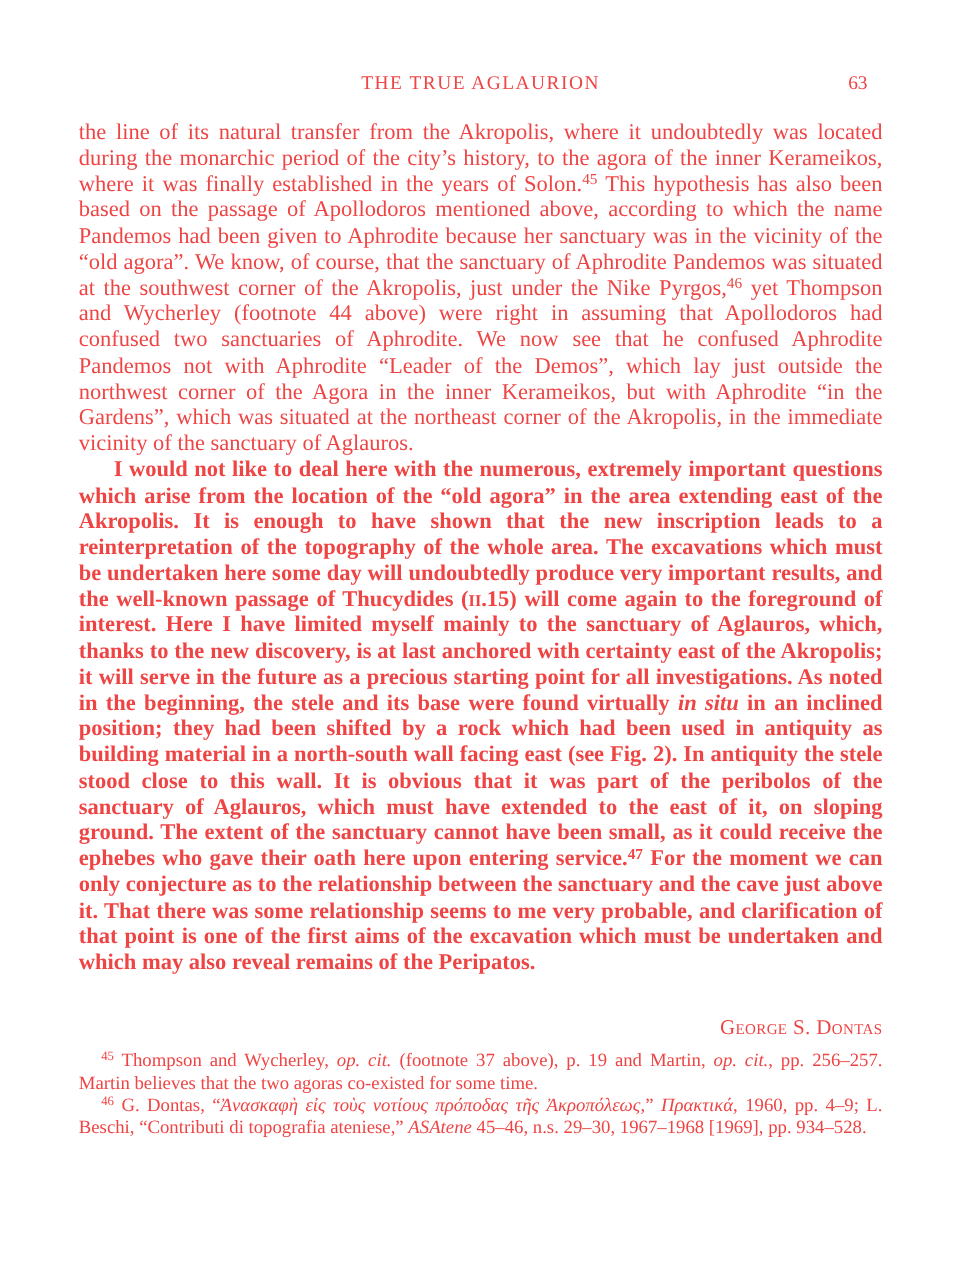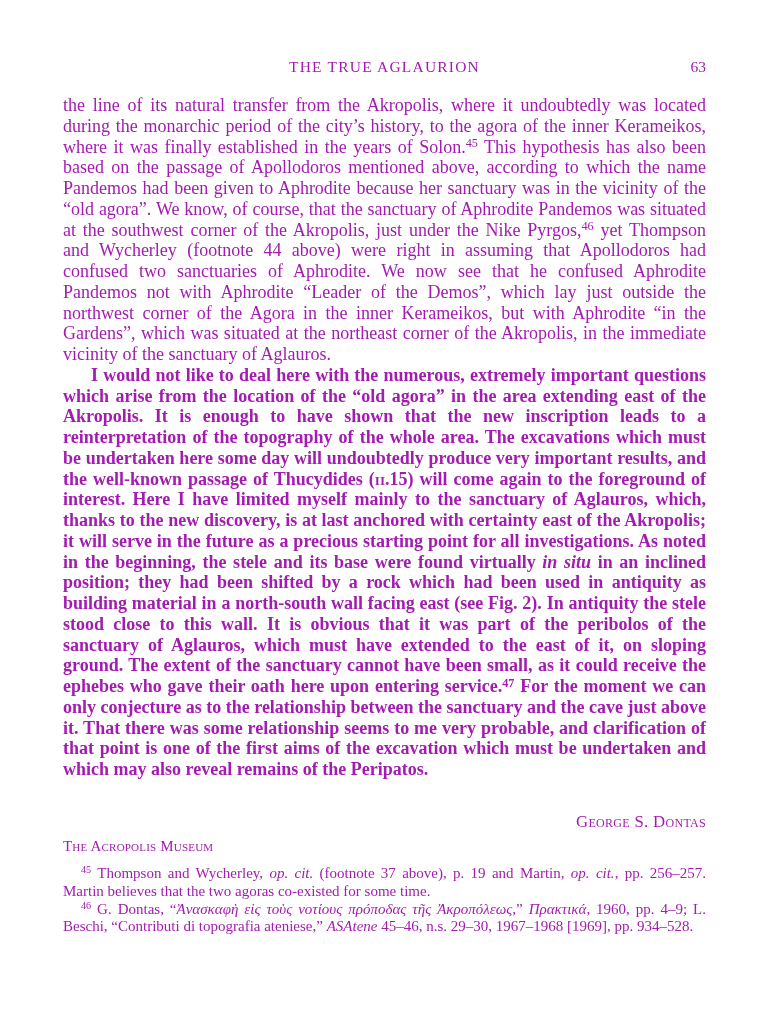--- a/index.html
+++ b/index.html
@@ -6,40 +6,40 @@
     margin: 0;
     padding: 0;
     background: #e8e8e8;
   }
   .page {
     position: relative;
     width: 768px;
     height: 1024px;
     margin: 0 auto;
     background: #ffffff;
-    color: #a21caf;
+    color: #ef4444;
     font-family: "Liberation Serif", serif;
     box-sizing: border-box;
     padding: 57px 62px 0 63px;
     overflow: hidden;
   }
   header.running {
     position: relative;
     height: 19px;
     margin-bottom: 19px;
   }
   .running-head {
     text-align: center;
     font-size: 15.5px;
     letter-spacing: 1.2px;
     line-height: 19px;
   }
   .page-number {
     position: absolute;
-    right: 0;
+    right: 12px;
     top: 0;
     font-size: 15.5px;
     line-height: 19px;
   }
   main p.para {
     margin: 0;
     font-size: 18px;
     line-height: 20.75px;
     text-align: justify;
     hyphens: none;
@@ -91,20 +91,19 @@
     <div class="page-number">63</div>
   </header>
 
   <main>
     <p class="para"><span>the line of its natural transfer from the Akropolis, where it undoubtedly was located during the monarchic period of the city’s history, to the agora of the inner Kerameikos, where it was finally established in the years of Solon.</span><span class="sup">45</span><span> This hypothesis has also been based on the passage of Apollodoros mentioned above, according to which the name Pandemos had been given to Aphrodite because her sanctuary was in the vicinity of the “old agora”. We know, of course, that the sanctuary of Aphrodite Pandemos was situated at the southwest corner of the Akropolis, just under the Nike Pyrgos,</span><span class="sup">46</span><span> yet Thompson and Wycherley (footnote 44 above) were right in assuming that Apollodoros had confused two sanctuaries of Aphrodite. We now see that he confused Aphrodite Pandemos not with Aphrodite “Leader of the Demos”, which lay just outside the northwest corner of the Agora in the inner Kerameikos, but with Aphrodite “in the Gardens”, which was situated at the northeast corner of the Akropolis, in the immediate vicinity of the sanctuary of Aglauros.</span></p>
     <p class="para indent"><span>I would not like to deal here with the numerous, extremely important questions which arise from the location of the “old agora” in the area extending east of the Akropolis. It is enough to have shown that the new inscription leads to a reinterpretation of the topography of the whole area. The excavations which must be undertaken here some day will undoubtedly produce very important results, and the well-known passage of Thucydides (</span><span class="sc">II</span><span>.15) will come again to the foreground of interest. Here I have limited myself mainly to the sanctuary of Aglauros, which, thanks to the new discovery, is at last anchored with certainty east of the Akropolis; it will serve in the future as a precious starting point for all investigations. As noted in the beginning, the stele and its base were found virtually </span><span class="i">in situ</span><span> in an inclined position; they had been shifted by a rock which had been used in antiquity as building material in a north-south wall facing east (see Fig. 2). In antiquity the stele stood close to this wall. It is obvious that it was part of the peribolos of the sanctuary of Aglauros, which must have extended to the east of it, on sloping ground. The extent of the sanctuary cannot have been small, as it could receive the ephebes who gave their oath here upon entering service.</span><span class="sup">47</span><span> For the moment we can only conjecture as to the relationship between the sanctuary and the cave just above it. That there was some relationship seems to me very probable, and clarification of that point is one of the first aims of the excavation which must be undertaken and which may also reveal remains of the Peripatos.</span></p>
   </main>
 
   <div class="signature">George S. Dontas</div>
 
-  <div class="affiliation">The Acropolis Museum</div>
 
   <section class="footnotes">
     <p class="fn"><span class="sup">45</span><span> Thompson and Wycherley, </span><span class="i">op. cit.</span><span> (footnote 37 above), p. 19 and Martin, </span><span class="i">op. cit.</span><span>, pp. 256–257. Martin believes that the two agoras co-existed for some time.</span></p>
     <p class="fn"><span class="sup">46</span><span> G. Dontas, “</span><span class="i">Ἀνασκαφὴ εἰς τοὺς νοτίους πρόποδας τῆς Ἀκροπόλεως</span><span>,” </span><span class="i">Πρακτικά</span><span>, 1960, pp. 4–9; L. Beschi, “Contributi di topografia ateniese,” </span><span class="i">ASAtene</span><span> 45–46, n.s. 29–30, 1967–1968 [1969], pp. 934–528.</span></p>
   </section>
 
 </div>
 
 </body></html>

